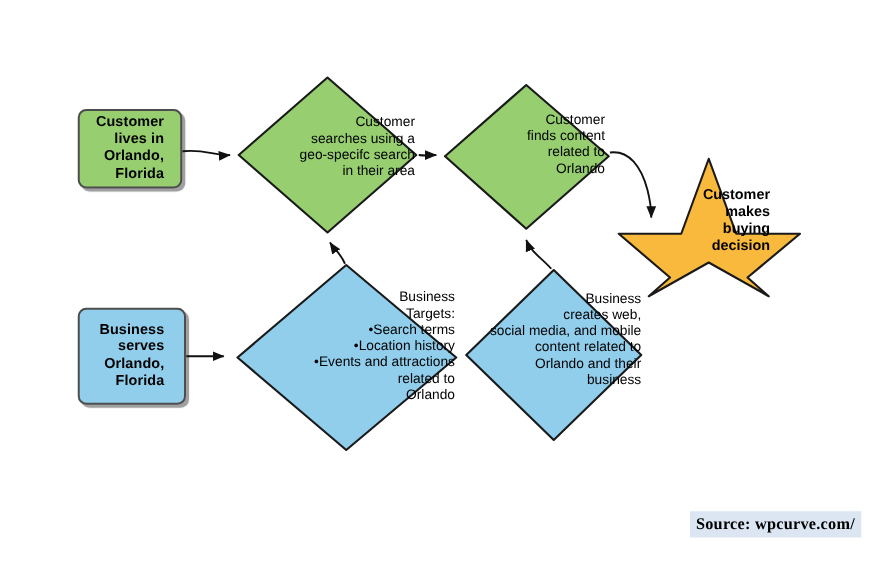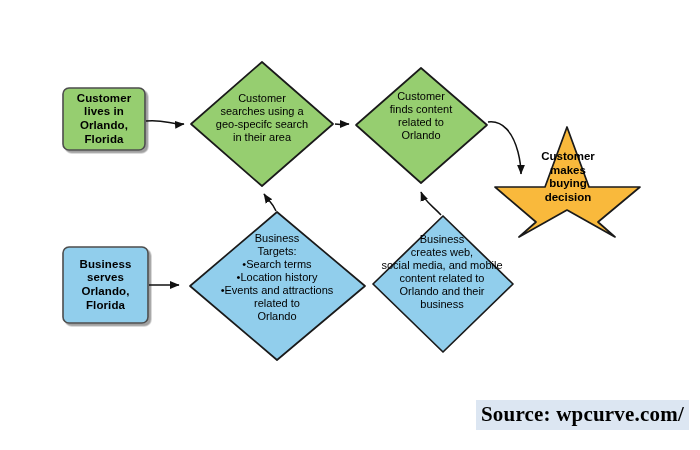--- a/index.html
+++ b/index.html
@@ -17,21 +17,21 @@
   }
   #canvas {
     position: absolute;
     left: 0;
     top: 0;
     width: 700px;
     height: 450px;
   }
   .node-label {
     position: absolute;
-    text-align: center;
+    text-align: right;
     color: #000000;
     line-height: 1.18;
     white-space: pre-line;
     pointer-events: none;
   }
   .lbl-box {
     font-size: 11.5px;
     font-weight: bold;
     letter-spacing: 0.1px;
   }
@@ -61,21 +61,21 @@
 
   
   #source-caption {
     position: absolute;
     right: 11px;
     bottom: 20px;
     background: #dce6f2;
     color: #000000;
     font-family: "Liberation Serif", serif;
     font-weight: bold;
-    font-size: 21px;
+    font-size: 13px;
     padding: 2px 5px 3px 5px;
     letter-spacing: 0.2px;
     white-space: nowrap;
   }
 </style>
 </head>
 <body>
 
 <svg id="canvas" viewBox="0 0 700 450" xmlns="http://www.w3.org/2000/svg">
   <defs>

